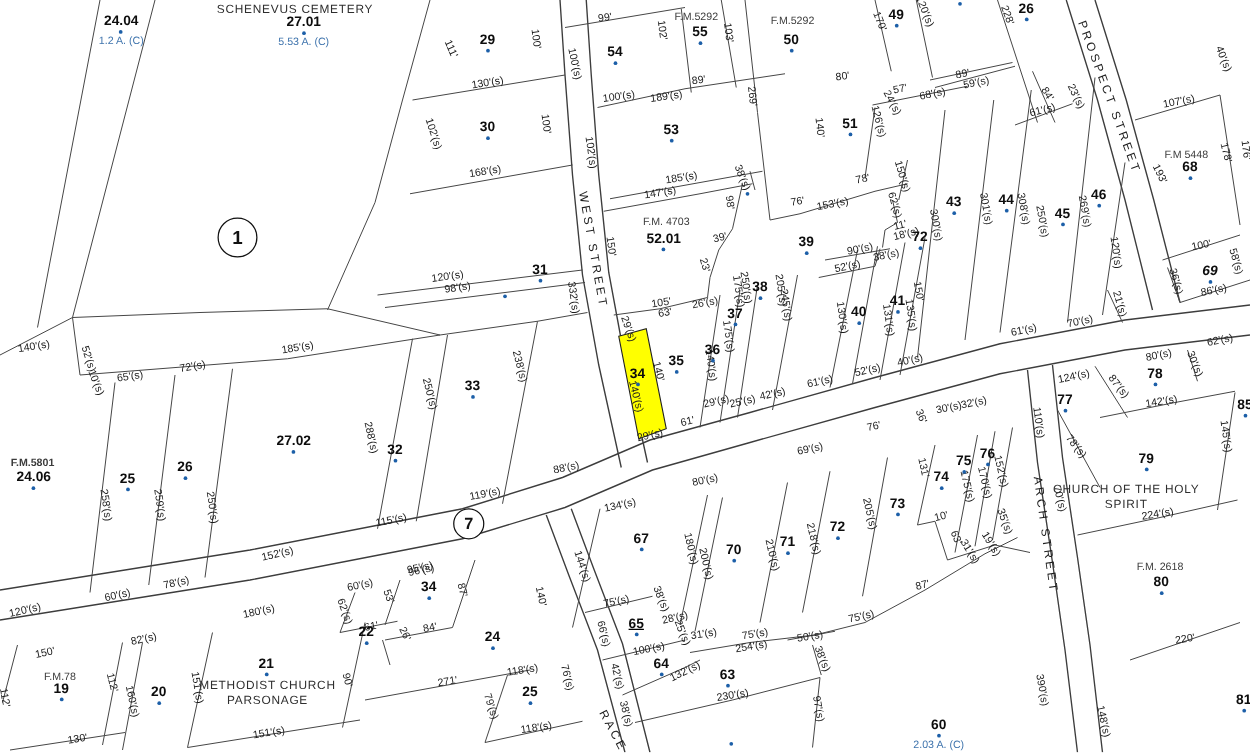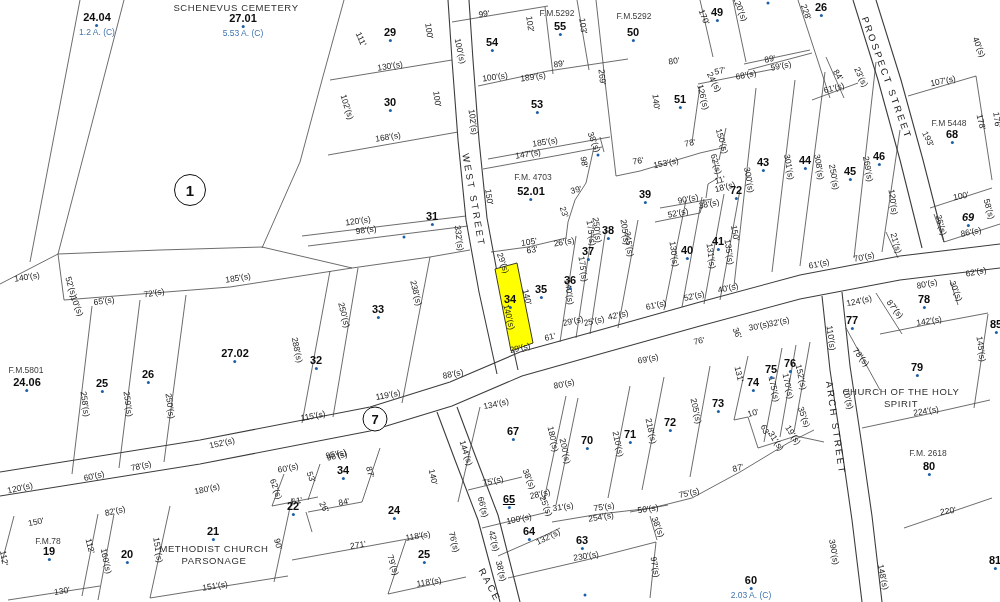--- a/index.html
+++ b/index.html
@@ -634,21 +634,21 @@
   </div>
     <div class="parcel" style="left: 424px; top: 548px;">
     <div class="pnum">25</div>
     <div class="pdot"></div>
 
   </div>
     <div class="platref" style="left: 557px; top: 8px;">F.M.5292</div>
     <div class="platref" style="left: 634px; top: 11px;">F.M.5292</div>
     <div class="platref" style="left: 533px; top: 172px;">F.M. 4703</div>
     <div class="platref" style="left: 949px; top: 118px;">F.M 5448</div>
-    <div class="platref" style="left: 26px; top: 365px;">F.M.5801</div>
+    <div class="platref" style="left: 26px; top: 365px; font-weight: bold;">F.M.5801</div>
     <div class="platref" style="left: 48px; top: 536px;">F.M.78</div>
     <div class="platref" style="left: 928px; top: 448px;">F.M. 2618</div>
     <div class="title" style="left: 236px; top: 2px;">SCHENEVUS CEMETERY</div>
     <div class="title" style="left: 214px; top: 543px;">METHODIST CHURCH</div>
     <div class="title" style="left: 214px; top: 555px;">PARSONAGE</div>
     <div class="title" style="left: 901px; top: 386px;">CHURCH OF THE HOLY</div>
     <div class="title" style="left: 901px; top: 398px;">SPIRIT</div>
     <div class="street" style="left: 474px; top: 200px; --r: 80deg;">WEST STREET</div>
     <div class="street" style="left: 887px; top: 78px; --r: 70deg;">PROSPECT STREET</div>
     <div class="street" style="left: 836px; top: 428px; --r: 82deg;">ARCH STREET</div>

